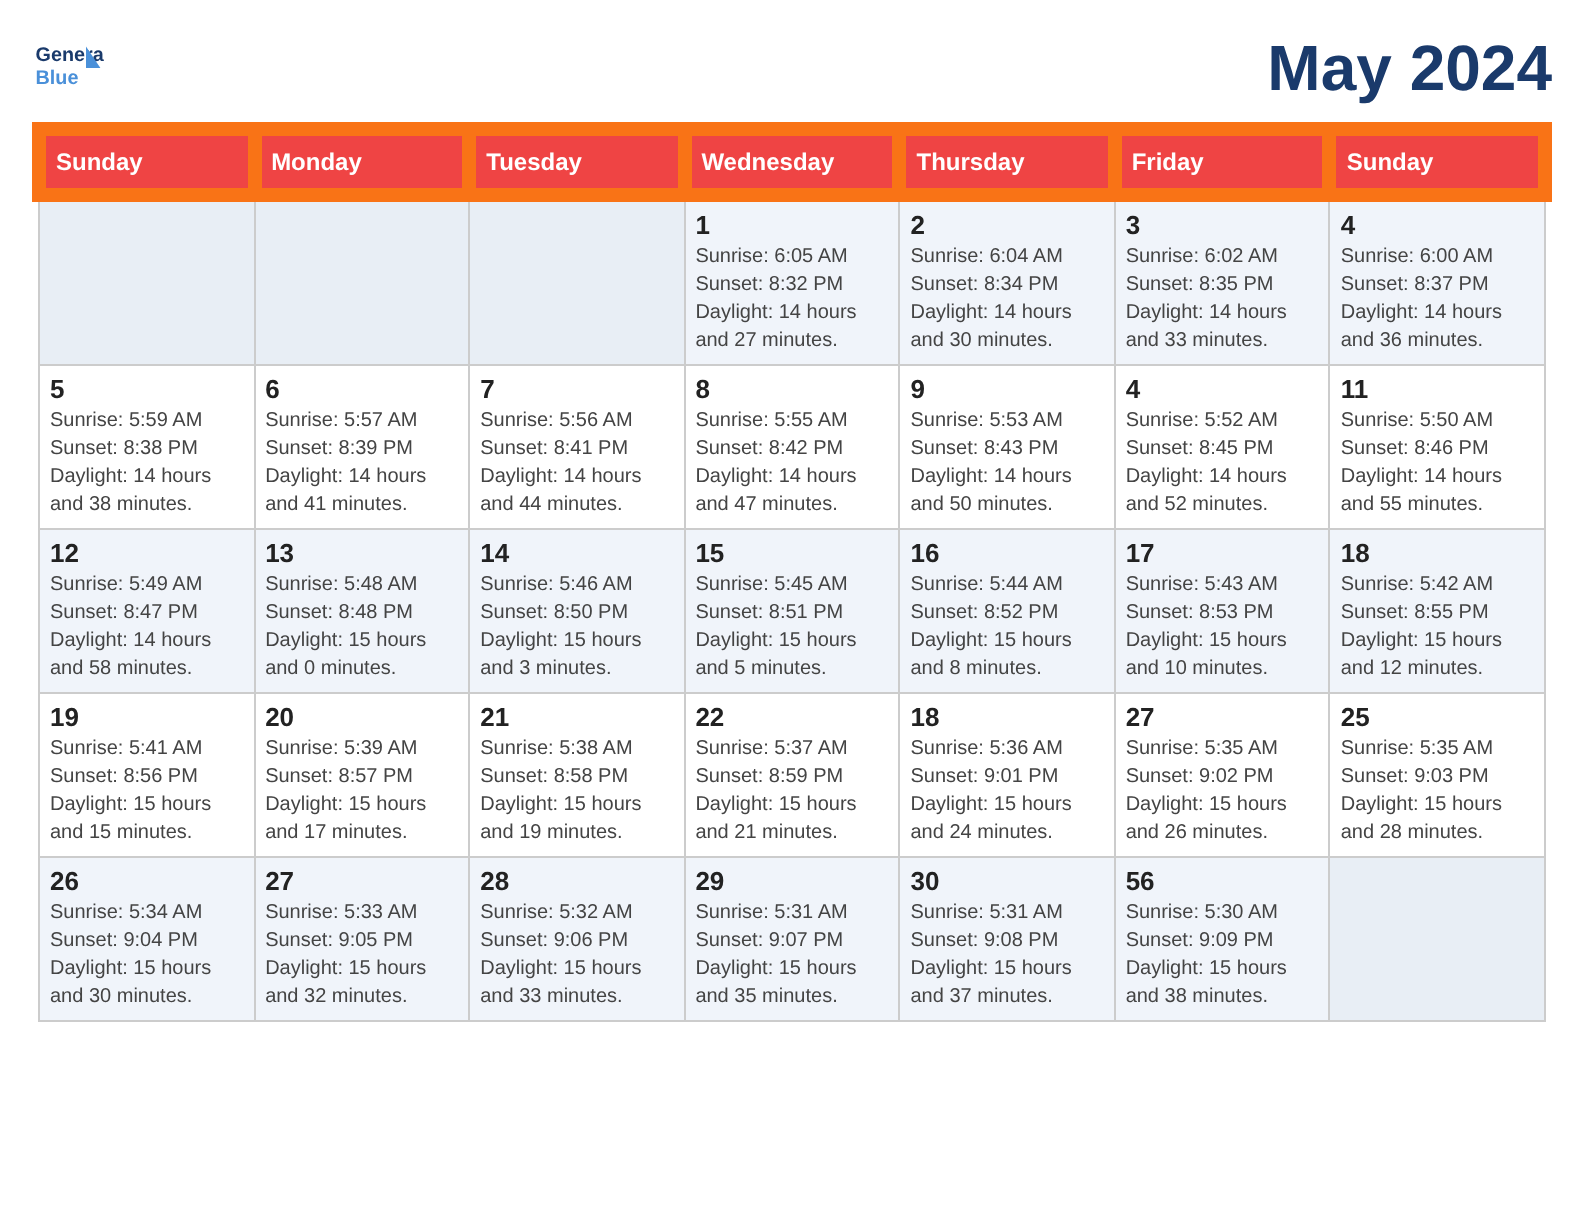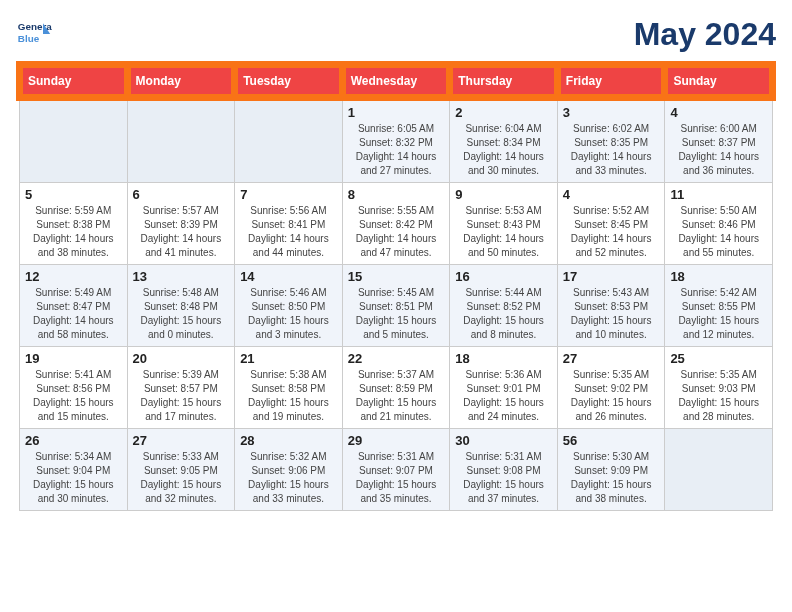--- a/index.html
+++ b/index.html
@@ -70,21 +70,20 @@
       font-weight: bold;
       font-size: 13px;
       display: block;
       margin-bottom: 2px;
       color: #222;
     }
     .day-info {
       font-size: 10px;
       color: #444;
       line-height: 1.4;
-      text-align: center;
     }
     .empty-cell {
       background: #e8eef5 !important;
     }
   </style>
 </head>
 <body>
 
 <div class="header-area">
   <div class="logo">

